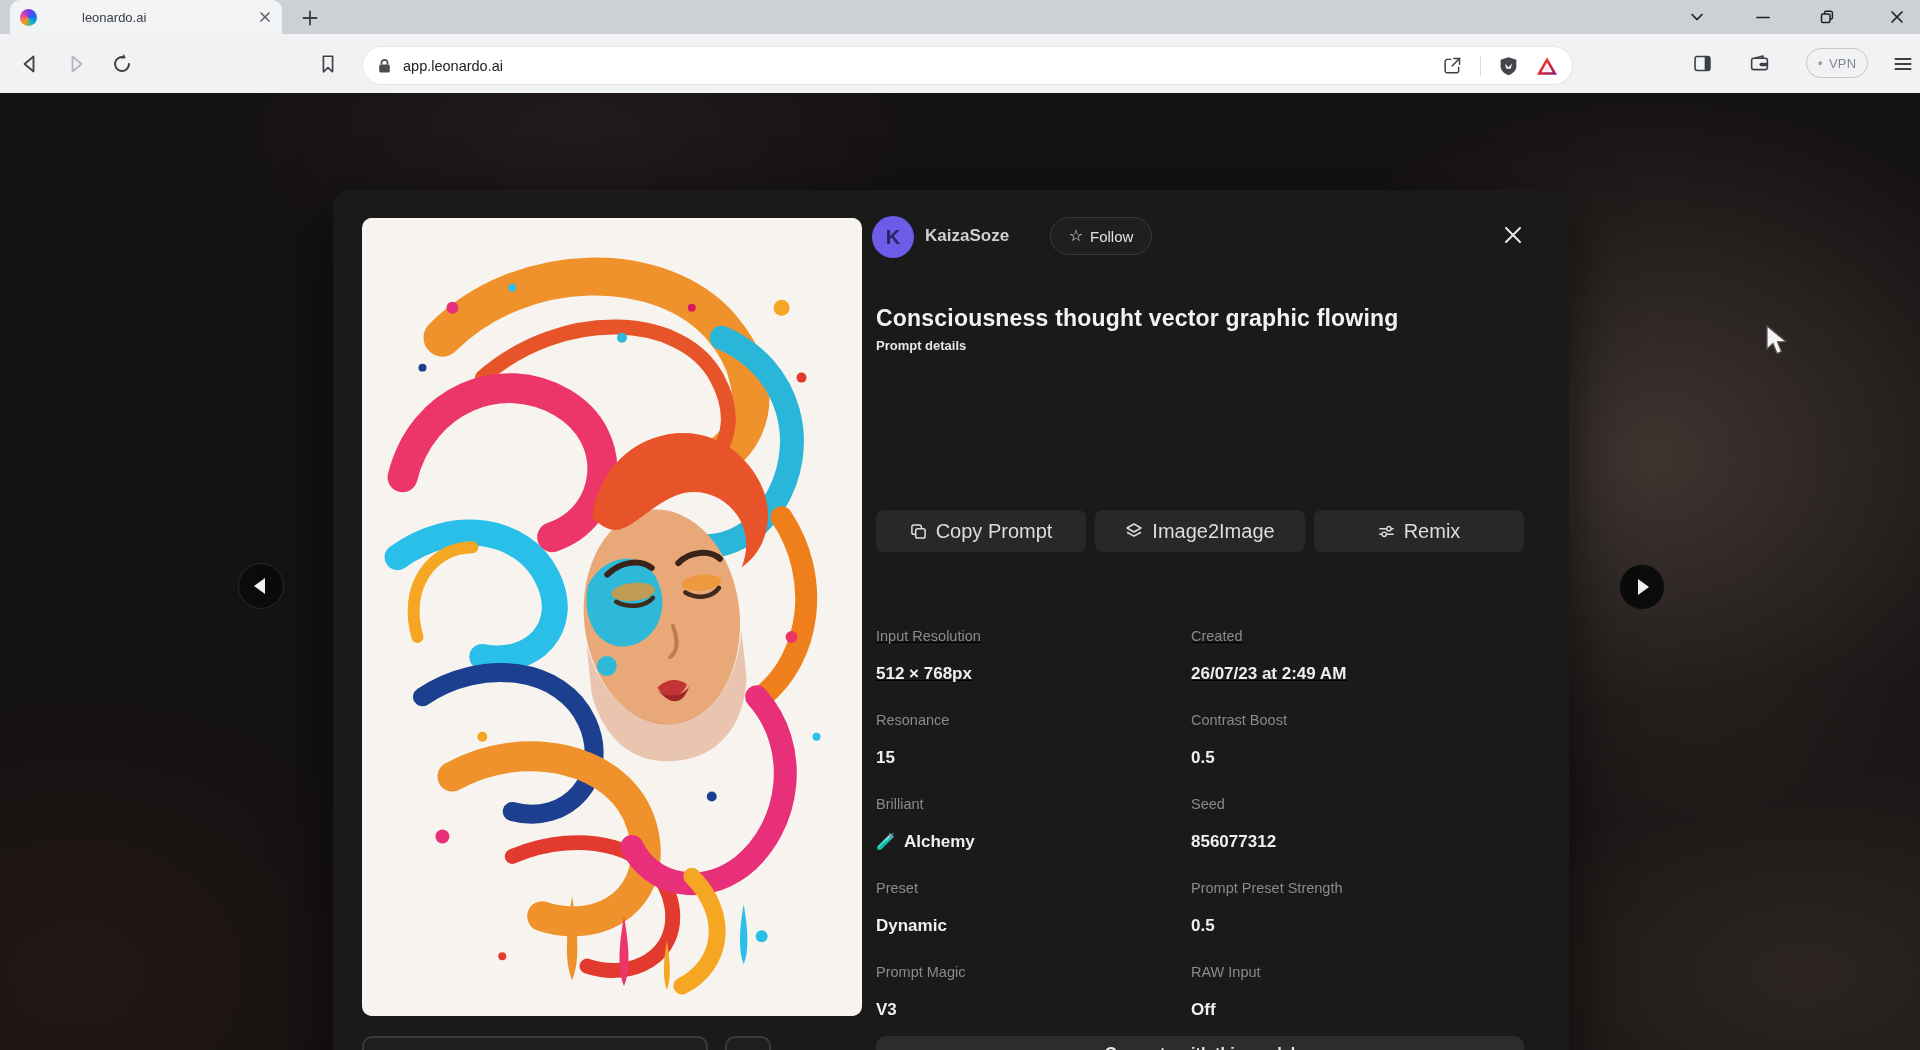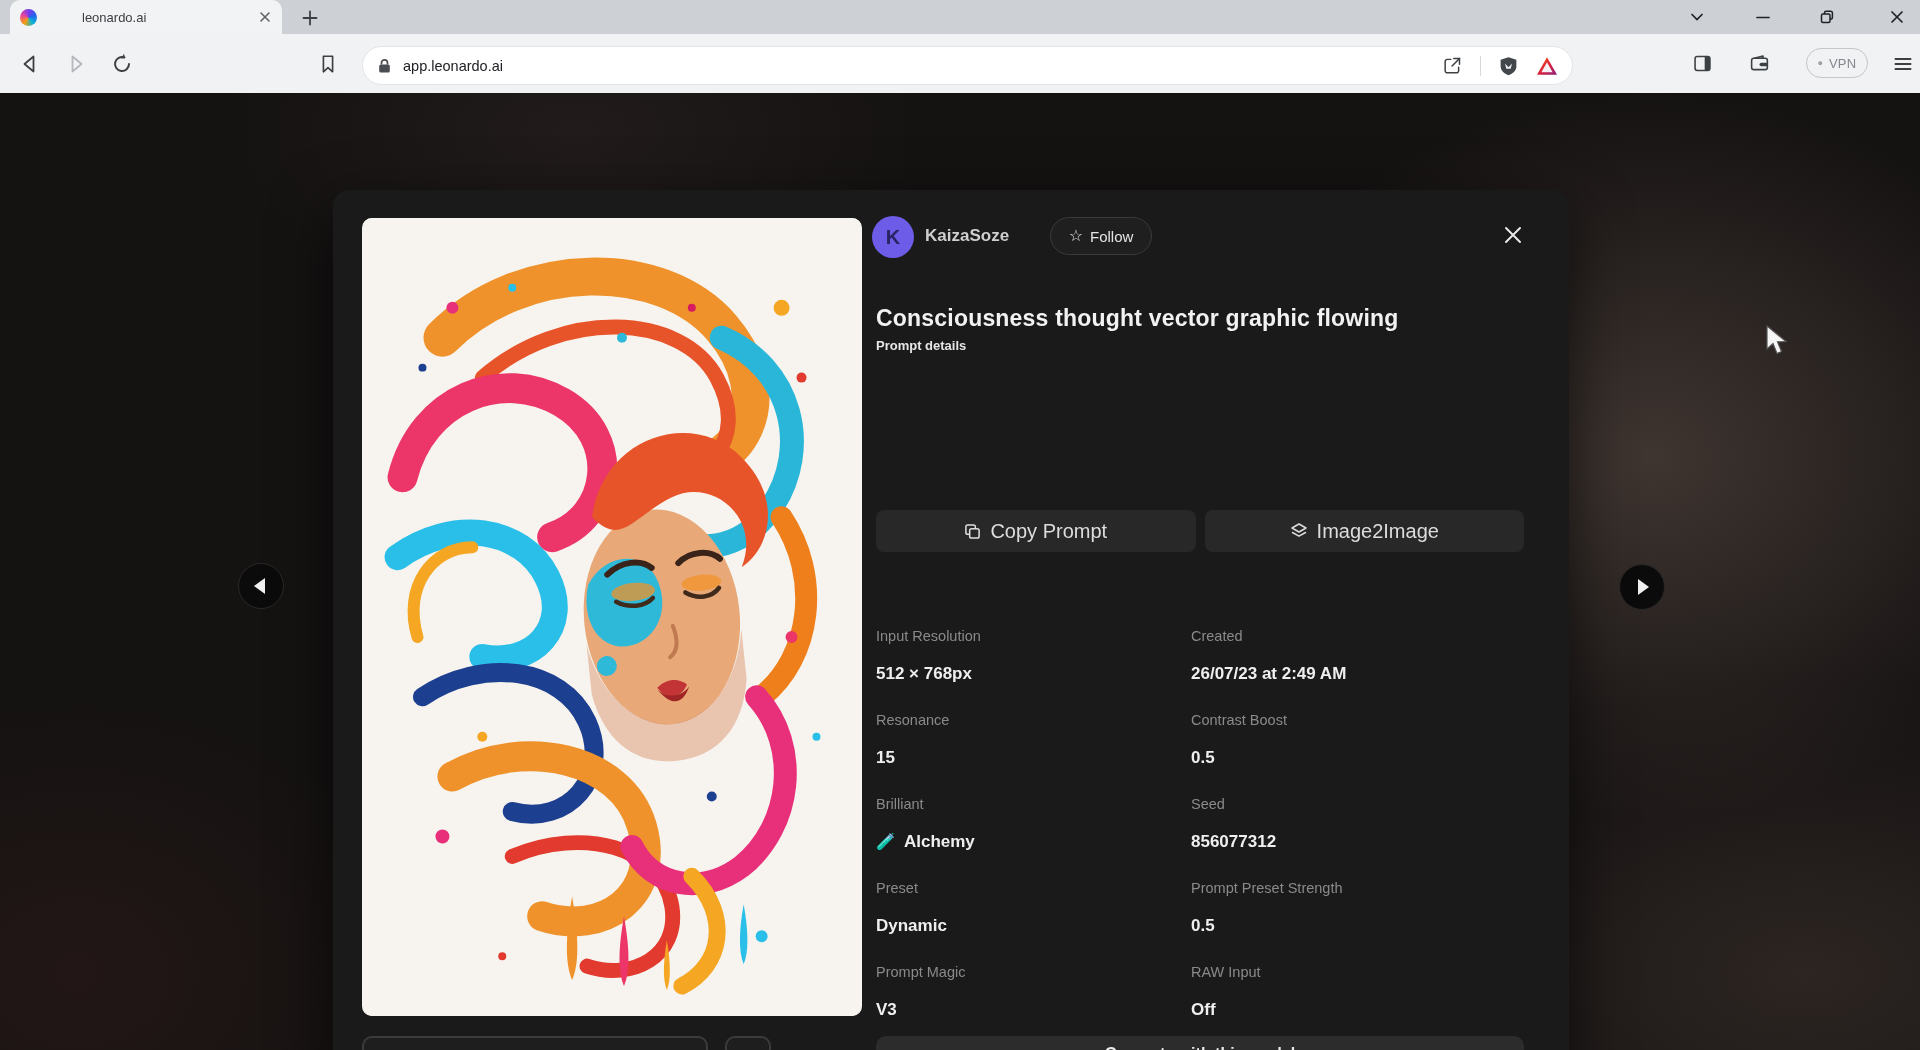--- a/index.html
+++ b/index.html
@@ -75,21 +75,21 @@
   .actions { position:absolute; left:-2px; top:320px; width:648px; height:42px; display:flex; gap:9px; }
   .action-btn { flex:1; background:#292828; border-radius:8px; display:flex; align-items:center;
     justify-content:center; gap:9px; color:#dddddd; font-size:20px; }
 
   .details { position:absolute; left:-2px; top:438px; width:650px; }
   .cell { position:absolute; width:300px; }
   .cell .lbl { font-size:14.5px; color:#8a8a8a; }
   .cell .val { margin-top:20px; font-size:17px; font-weight:600; color:#efefef;
     display:flex; align-items:center; gap:8px; }
   .c0 { left:0; }   .c1 { left:315px; }
-  .r0 { top:0; } .r1 { top:84px; } .r2 { top:168px; } .r3 { top:252px; } .r4 { top:336px; }
+  .r0 { top:0;text-decoration:underline; } .r1 { top:84px; } .r2 { top:168px; } .r3 { top:252px; } .r4 { top:336px; }
   .flask { font-size:16px; line-height:1; }
 
   .generate-btn { position:absolute; left:-2px; top:846px; width:648px; height:52px; background:#2d2c2c;
     border-radius:10px; color:#e8e8e8; font-size:16px; font-weight:600; text-align:center; padding-top:9px; }
 
   .partial-input { position:absolute; left:29px; top:846px; width:346px; height:44px;
     border:2px solid #3c3a3a; border-radius:10px; background:#1f1e1e; }
   .partial-square { position:absolute; left:392px; top:846px; width:46px; height:44px;
     border:2px solid #3c3a3a; border-radius:10px; background:#1f1e1e; }
   .cursor { position:absolute; left:1765px; top:325px; pointer-events:none; }
@@ -317,20 +317,28 @@
               </svg>
             <span>Copy Prompt</span>
           </div>
           <div class="action-btn">
             <svg width="18" height="18" viewBox="0 0 18 18">
                 <path d="M9 2 L16 6 L9 10 L2 6 Z" fill="none" stroke="#dddddd" stroke-width="1.5" stroke-linejoin="round"></path>
                 <path d="M2.5 10.5 L9 14.2 L15.5 10.5" fill="none" stroke="#dddddd" stroke-width="1.5" stroke-linecap="round" stroke-linejoin="round"></path>
               </svg>
             <span>Image2Image</span>
           </div>
+          <div class="action-btn">
+            <svg width="17" height="17" viewBox="0 0 18 18">
+                <path d="M2 6 H16 M2 12 H16" stroke="#dddddd" stroke-width="1.6" stroke-linecap="round"></path>
+                <circle cx="11.5" cy="6" r="2.3" fill="#292828" stroke="#dddddd" stroke-width="1.5"></circle>
+                <circle cx="6.5" cy="12" r="2.3" fill="#292828" stroke="#dddddd" stroke-width="1.5"></circle>
+              </svg>
+            <span>Remix</span>
+          </div>
         </div>
 
         <div class="details">
           <div class="cell c0 r0">
             <div class="lbl">Input Resolution</div>
               <div class="val">512 × 768px</div>
           </div>
           <div class="cell c1 r0">
             <div class="lbl">Created</div>
               <div class="val">26/07/23 at 2:49 AM</div>

